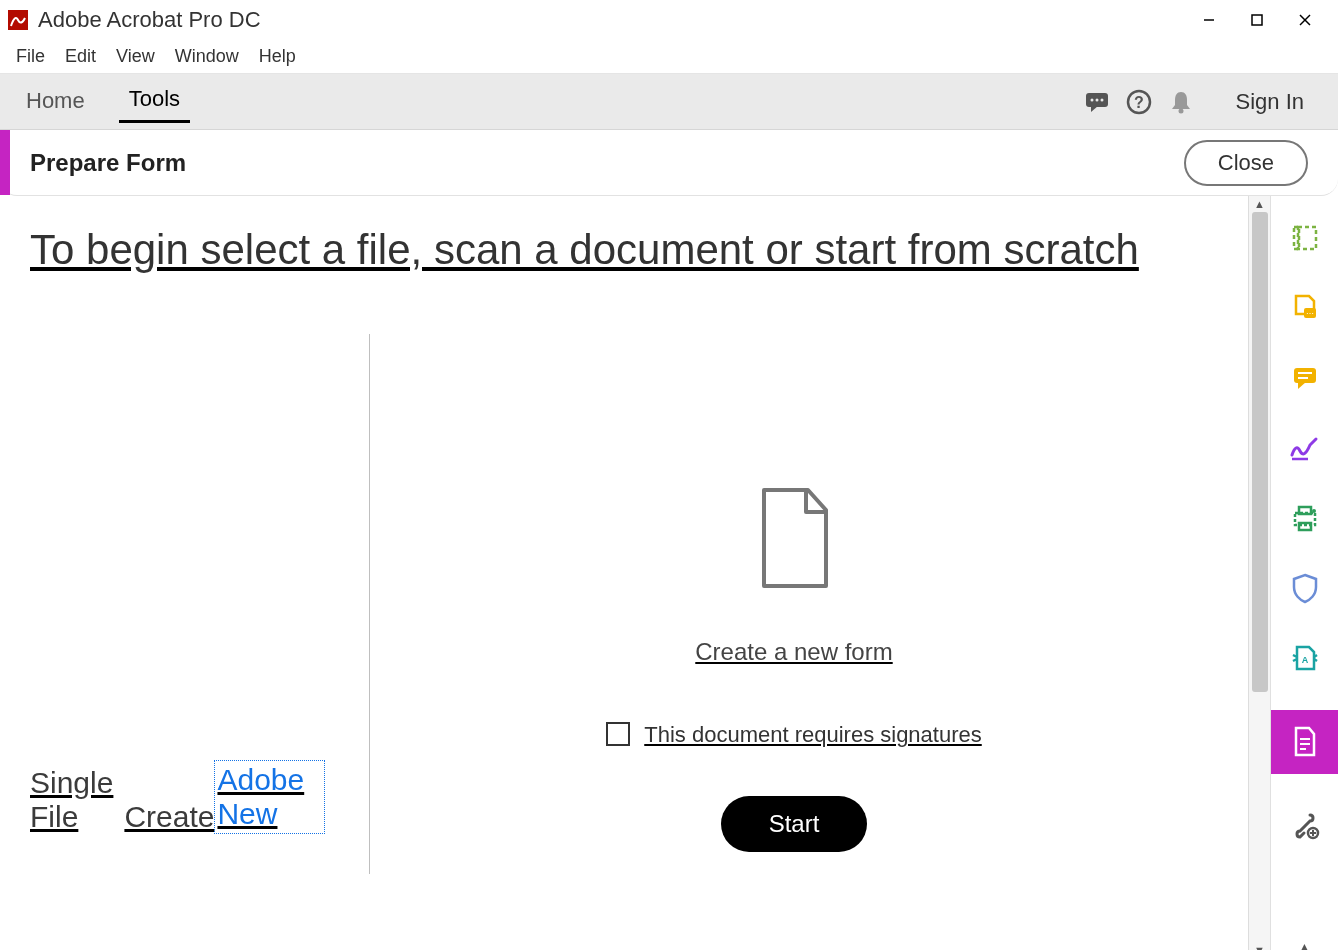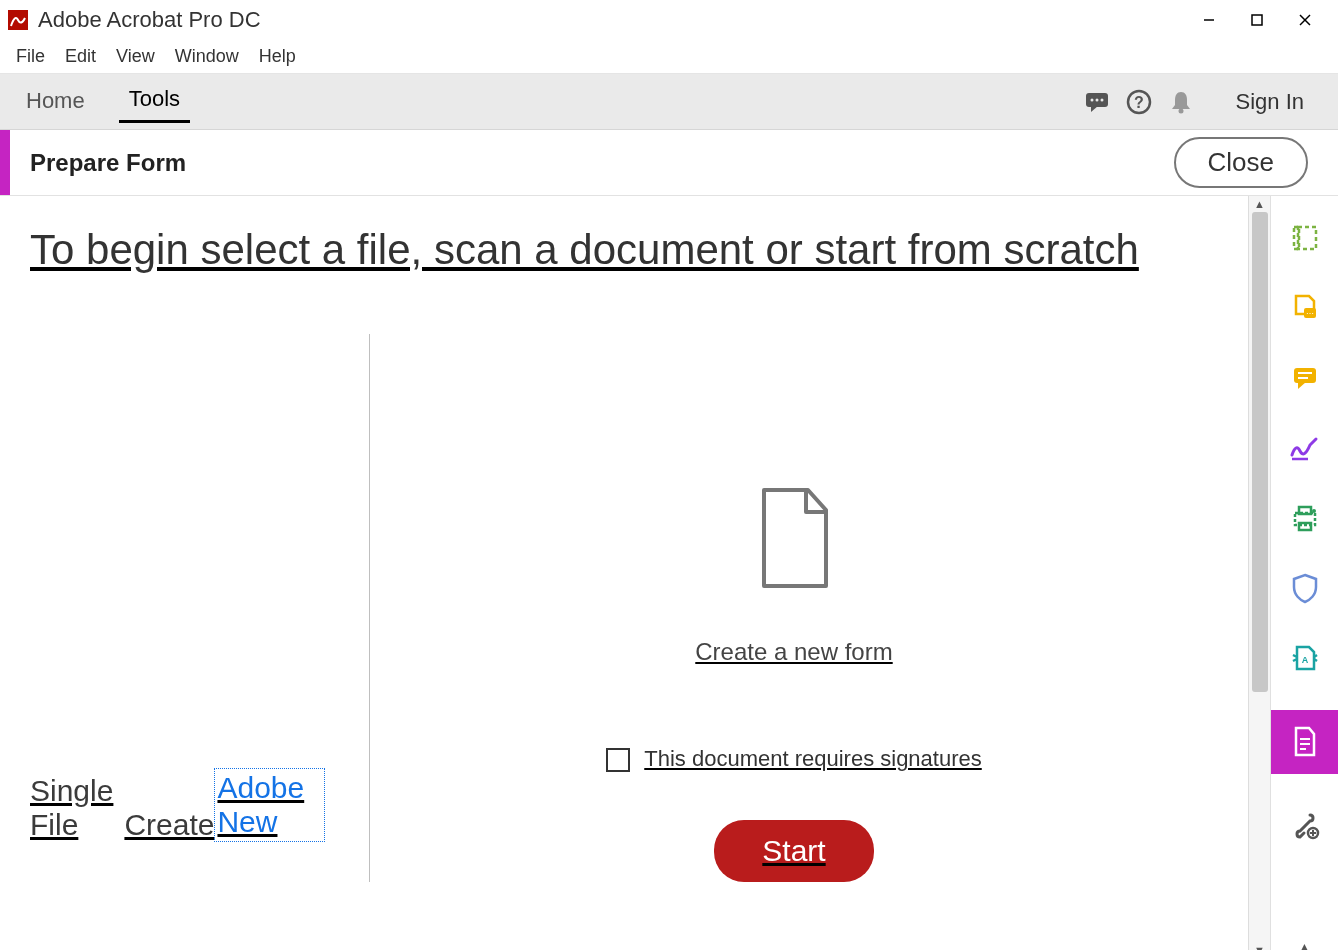--- a/index.html
+++ b/index.html
@@ -18,42 +18,42 @@
     
     
     .tabbar { display: flex; align-items: center; height: 56px; background: #eaeaea; padding: 0 16px; border-bottom: 1px solid #d6d6d6; }
     .tab { font-size: 22px; color: #555; padding: 6px 10px 8px 10px; margin-right: 24px; cursor: default; }
     .tab.active { color: #000; border-bottom: 3px solid #000; }
     .tabbar-spacer { flex: 1; }
     .tabbar-icon { width: 42px; height: 42px; display: flex; align-items: center; justify-content: center; }
     .signin { font-size: 22px; color: #333; margin-left: 34px; margin-right: 18px; }
     
     
-    .subheader { display: flex; align-items: center; height: 66px; border-bottom: 1px solid #e2e2e2; }
+    .subheader { display: flex; align-items: center; height: 66px; border-bottom: 1px solid #e2e2e2; border-radius: 17px; }
     .sub-accent { width: 10px; height: 100%; background: #c524c2; }
     .sub-title { font-size: 24px; font-weight: 600; color: #222; margin-left: 20px; flex: 1; }
-    .close-btn { border: 2px solid #777; border-radius: 28px; padding: 8px 32px; font-size: 26px; color: #333; background: #fff; margin-right: 30px; }
+    .close-btn { border: 2px solid #777; border-radius: 28px; padding: 8px 32px; font-size: 22px; color: #333; background: #fff; margin-right: 30px; }
     
     
     .main-area { display: flex; height: calc(950px - 40px - 34px - 48px - 66px); }
     .content-wrapper { flex: 1; padding: 30px 30px 0 30px; position: relative; overflow: hidden; text-decoration: underline; }
     .heading { font-size: 42px; font-weight: 400; color: #333; margin-bottom: 60px; }
     
     .options-row { display: flex; }
     .options-left { width: 340px; display: flex; align-items: flex-end; padding-right: 44px; border-right: 1px solid #bfbfbf; padding-top: 10px; min-height: 540px; }
     .opt { font-size: 30px; color: #3b3b3b; margin-bottom: 40px; cursor: default; }
     .opt.selected { color: #1473e6; border: 1px dotted #1473e6; padding: 2px 2px; }
     
     .options-right { flex: 1; display: flex; flex-direction: column; align-items: center; padding-top: 150px; }
     .file-icon { margin-bottom: 40px; }
-    .create-text { font-size: 24px; color: #444; margin-bottom: 80px; }
-    .checkbox-row { display: flex; align-items: flex-end; gap: 14px; margin-bottom: 48px; }
+    .create-text { font-size: 24px; color: #444; margin-bottom: 56px; }
+    .checkbox-row { display: flex; align-items: flex-start; gap: 14px; margin-bottom: 48px; }
     .checkbox-box { width: 24px; height: 24px; border: 2px solid #333; }
     .checkbox-label { font-size: 22px; color: #333; }
-    .start-btn { background: #b91c1c; color: #fff; border: none; font-size: 30px; padding: 14px 48px; border-radius: 30px; }
+    .start-btn { background: #000000; color: #fff; border: none; font-size: 24px; padding: 14px 48px; border-radius: 30px; }
     
     
     .vscroll { width: 22px; background: #f5f5f5; border-left: 1px solid #ddd; display: flex; flex-direction: column; align-items: center; }
     .vscroll .arrow { height: 16px; display:flex; align-items:center; justify-content:center; font-size:11px; color:#555; width:100%; }
     .vscroll .track { flex:1; position:relative; width:100%; }
     .vscroll .thumb { position:absolute; top:0; left:3px; width:16px; height:480px; background:#c7c7c7; border-radius:3px; }
     
     
     .right-sidebar { width: 68px; display: flex; flex-direction: column; align-items: center; padding-top: 24px; gap: 34px; border-left: 1px solid #e0e0e0; position: relative; }
     .side-icon { width: 68px; height: 36px; display: flex; align-items: center; justify-content: center; }

